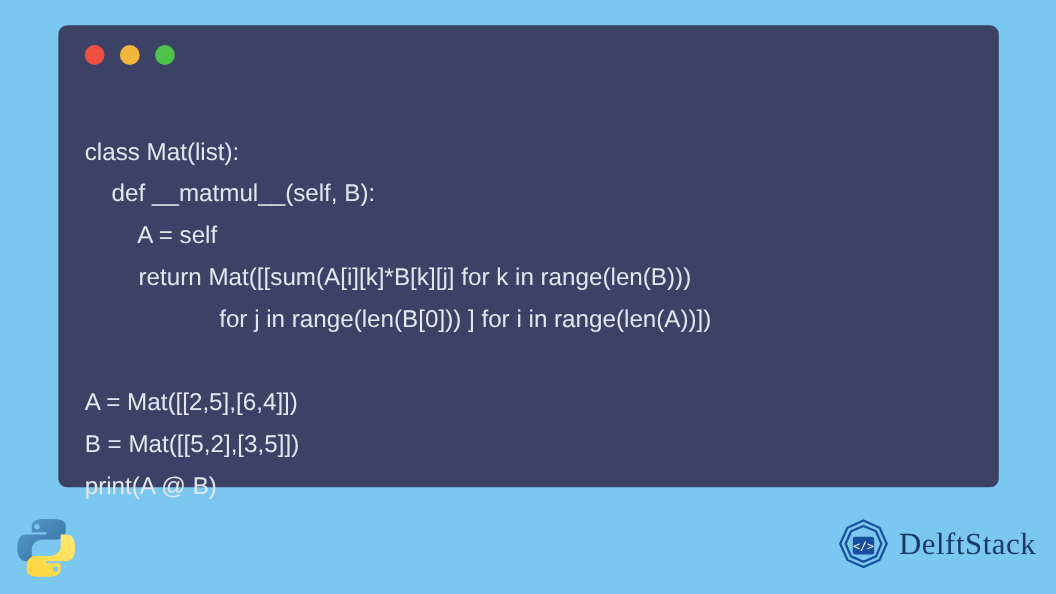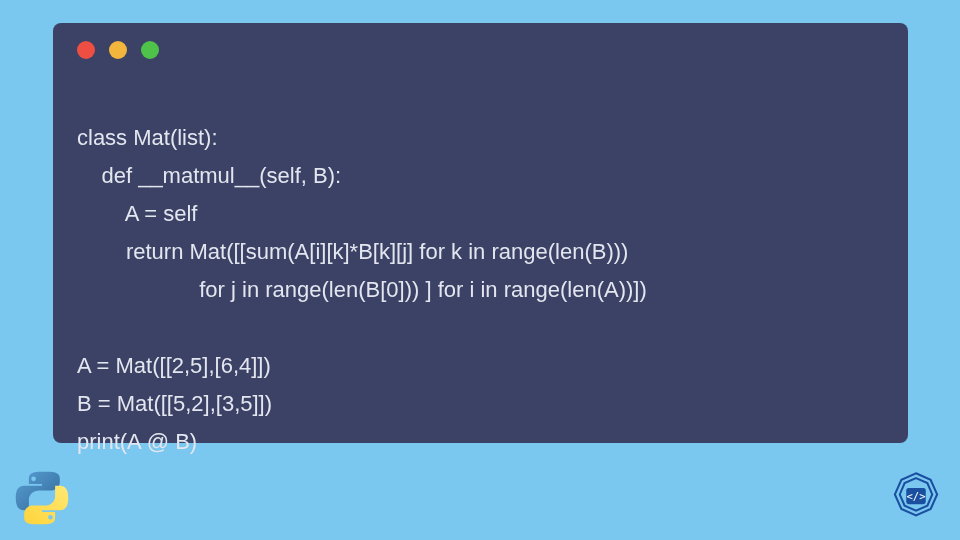--- a/index.html
+++ b/index.html
@@ -114,15 +114,16 @@
 
   <div class="delft">
     <svg width="52" height="52" viewBox="0 0 64 64">
       <g fill="none" stroke="#1a4fa0" stroke-width="2.5">
         <polygon points="32,4 50,12 58,30 50,48 32,56 14,48 6,30 14,12"></polygon>
         <polygon points="32,10 46,16 52,30 46,44 32,50 18,44 12,30 18,16"></polygon>
       </g>
       <rect x="20" y="22" width="24" height="20" rx="3" fill="#1a4fa0"></rect>
       <text x="32" y="37" text-anchor="middle" font-size="13" font-family="monospace" fill="#ffffff">&lt;/&gt;</text>
     </svg>
+    <span class="delft-text">DelftStack</span>
   </div>
 
 </div>
 
 </body></html>

